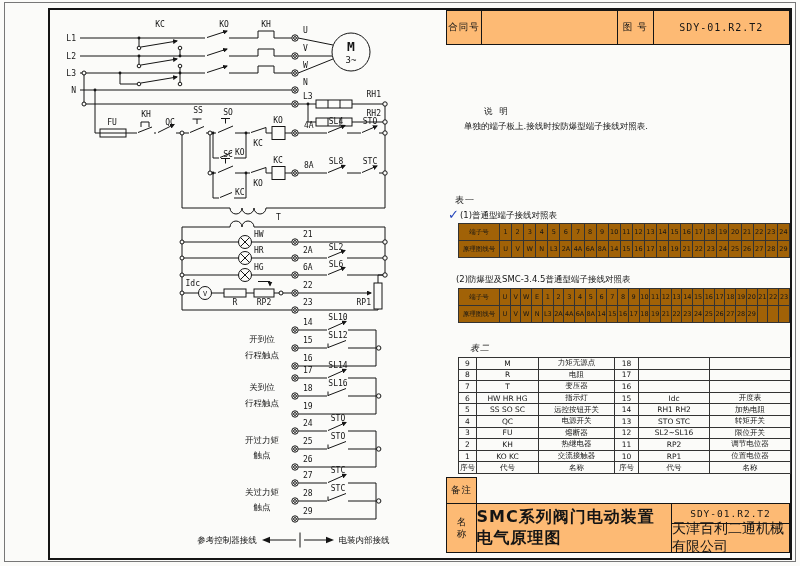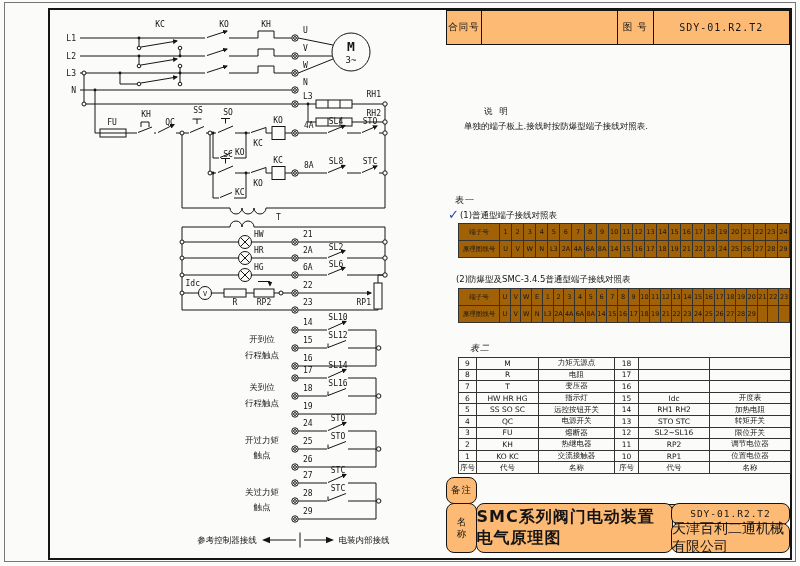--- a/index.html
+++ b/index.html
@@ -25,21 +25,21 @@
   .seclabel{position:absolute;font-size:9px;letter-spacing:1px;}
   .subtitle{position:absolute;font-size:8.5px;}
   .check{color:#2244bb;font-size:13px;font-weight:bold;margin-right:1px;position:relative;top:1px;}
   table.ttable{position:absolute;border-collapse:collapse;table-layout:fixed;width:332px;background:#a16207;}
   table.ttable th,table.ttable td{border:1px solid #333;font-weight:normal;text-align:center;
       padding:0;height:16px;font-size:6.5px;overflow:hidden;white-space:nowrap;}
   table.ttable th{width:40px;}
   table.ctable{position:absolute;border-collapse:collapse;table-layout:fixed;width:332px;height:117px;background:#fbfbf9;}
   table.ctable td{border:1px solid #333;text-align:center;padding:0;font-size:7.5px;
       overflow:hidden;white-space:nowrap;height:10px;}
-  .tb .box{border-width:1.5px;border-radius:8px;}
+  .tb .box{border-width:1.5px;}
   .namecell{font-weight:bold;font-size:16px;letter-spacing:1px;}
   .remark{font-size:10.5px;letter-spacing:2px;}
   .sdy{font-family:"DejaVu Sans Mono",monospace;font-size:9.5px;letter-spacing:1px;}
   .company{font-size:14px;}
   .vstack{flex-direction:column;line-height:12px;font-size:9.5px;}
 </style>
 </head>
 <body>
 
 <div class="page">

